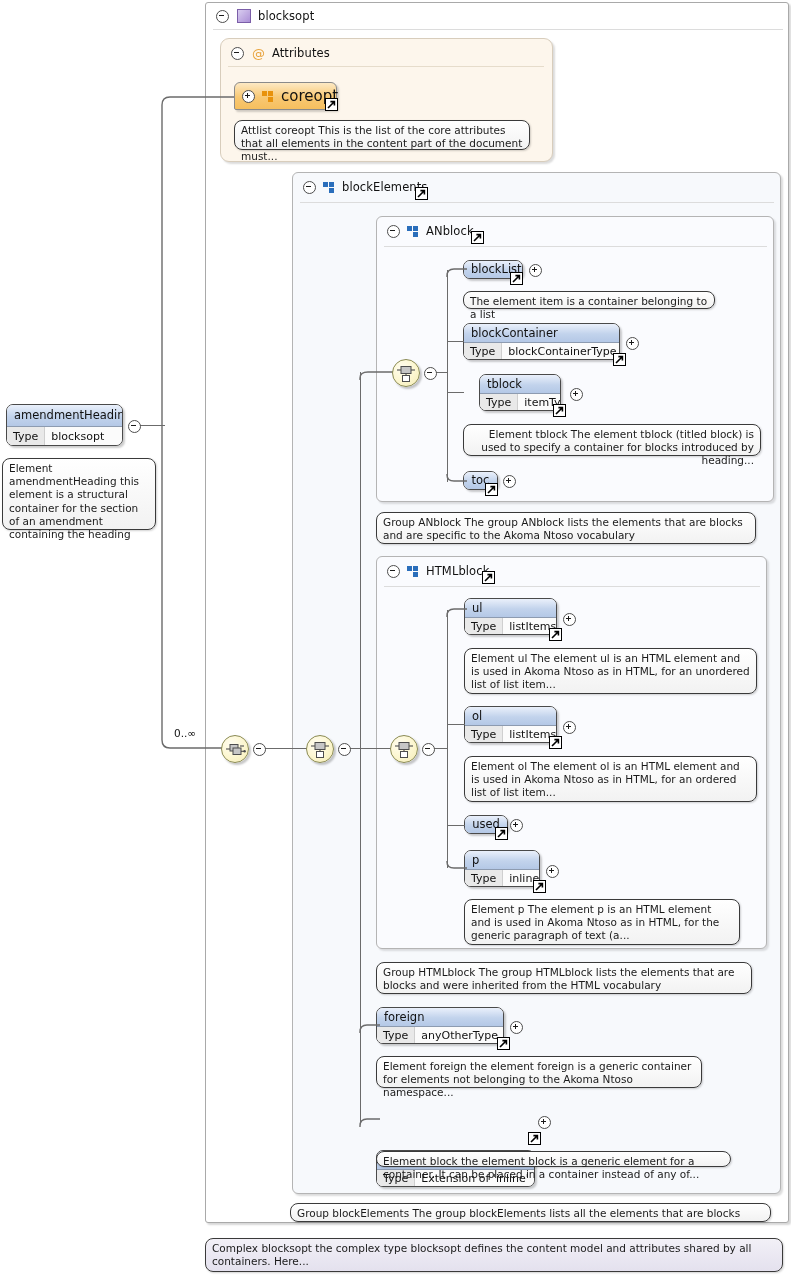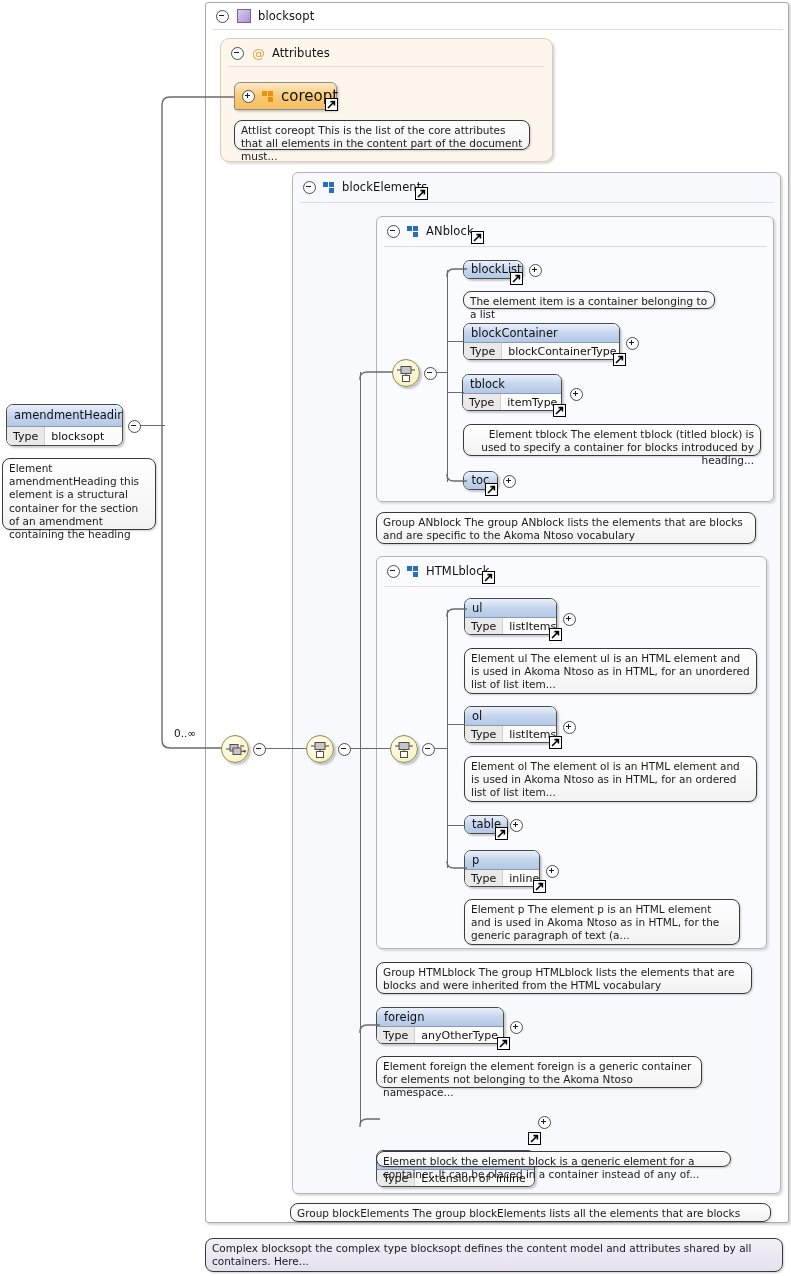--- a/index.html
+++ b/index.html
@@ -413,21 +413,21 @@
     <span class="v">blockContainerType</span>
   </div>
 </div>
 <div class="jump" style="left:613px; top:353px;">
   <svg width="9" height="9" viewBox="0 0 9 9">
       <path d="M1 8 L7 2 M3.4 1.6 L7.4 1.6 L7.4 5.6" stroke="#000" stroke-width="1.6" fill="none"></path>
     </svg>
 </div>
 <div class="node-plus" style="left:626px; top:337px;"></div>
 
-<div class="node" style="left:462px; top:374px; width:100px; height:37px;">
+<div class="node" style="left:479px; top:374px; width:82px; height:37px;">
   <div class="name">tblock</div>
   <div class="typerow">
     <span class="k">Type</span>
     <span class="v">itemType</span>
   </div>
 </div>
 <div class="jump" style="left:553px; top:404px;">
   <svg width="9" height="9" viewBox="0 0 9 9">
       <path d="M1 8 L7 2 M3.4 1.6 L7.4 1.6 L7.4 5.6" stroke="#000" stroke-width="1.6" fill="none"></path>
     </svg>
@@ -501,21 +501,21 @@
       <path d="M1 8 L7 2 M3.4 1.6 L7.4 1.6 L7.4 5.6" stroke="#000" stroke-width="1.6" fill="none"></path>
     </svg>
 </div>
 <div class="node-plus" style="left:563px; top:721px;"></div>
 <div class="anno" style="left:464px; top:756px; width:293px; height:46px;">
   <span class="tail" style="left:14px;"></span>
   <span>Element ol The element ol is an HTML element and is used in Akoma Ntoso as in HTML, for an ordered list of list item...</span>
 </div>
 
 <div class="node single" style="left:464px; top:815px; width:44px; height:19px;">
-  <div class="name">table</div>
+  <div class="name">used</div>
 </div>
 <div class="jump" style="left:495px; top:827px;">
   <svg width="9" height="9" viewBox="0 0 9 9">
       <path d="M1 8 L7 2 M3.4 1.6 L7.4 1.6 L7.4 5.6" stroke="#000" stroke-width="1.6" fill="none"></path>
     </svg>
 </div>
 <div class="node-plus" style="left:510px; top:819px;"></div>
 
 <div class="node" style="left:464px; top:850px; width:76px; height:37px;">
   <div class="name">p</div>

